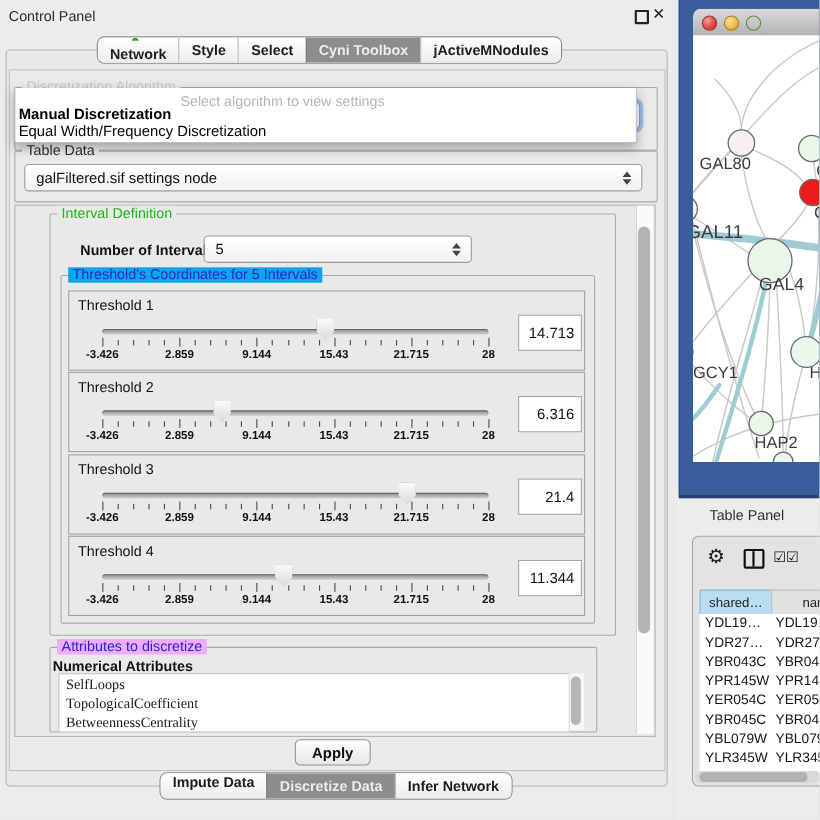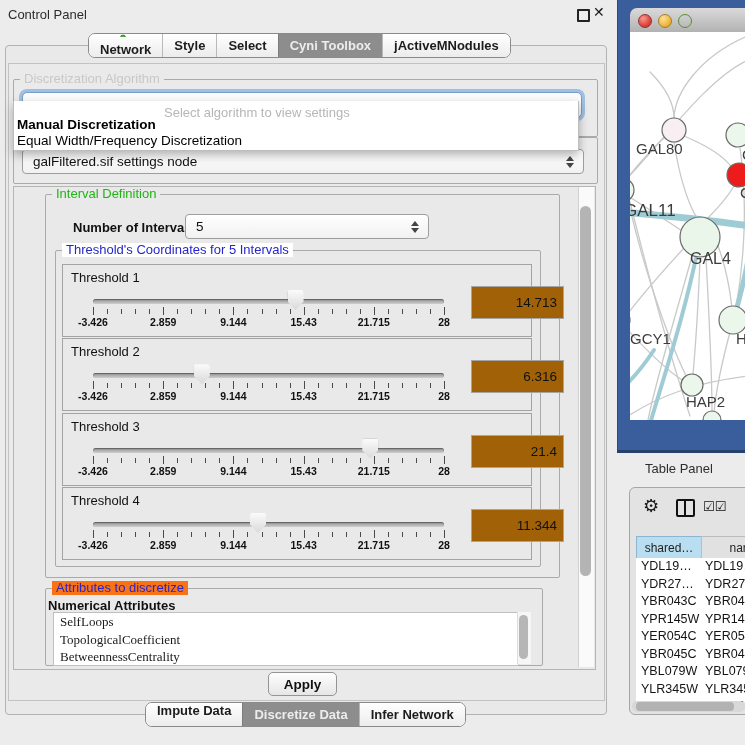--- a/index.html
+++ b/index.html
@@ -25,21 +25,21 @@
   .group{border:1px solid #aaaaaa;border-radius:2px;}
   .legend{position:absolute;top:-8px;left:6px;background:#eaeaea;padding:0 4px;font-size:13px;line-height:14px;}
   
   .combo{background:linear-gradient(#ffffff,#f1f1f1);border:1px solid #9e9e9e;border-radius:4px;
          font-size:13.5px;color:#111;display:flex;align-items:center;padding-left:10px;}
   .stepper{position:absolute;right:9px;top:50%;transform:translateY(-50%);display:flex;flex-direction:column;gap:2px;}
   .stepper i{display:block;width:0;height:0;border-left:4px solid transparent;border-right:4px solid transparent;}
   .stepper .up{border-bottom:5px solid #444;}
   .stepper .dn{border-top:5px solid #444;}
   
-  .popup{left:13px;top:101px;width:564px;height:49px;background:#ffffff;border:1px solid #bdbdbd;border-top:none;
+  .popup{left:13px;top:80px;width:564px;height:49px;background:#ffffff;border:1px solid #bdbdbd;border-top:none;
          box-shadow:0 4px 10px rgba(0,0,0,.30);border-radius:0 0 2px 2px;z-index:30;}
   .popup .prompt{position:absolute;left:150px;top:4px;font-size:13px;color:#b6b6b6;}
   .popup .item{position:absolute;left:3px;font-size:13.5px;color:#000;white-space:nowrap;}
   .focus-combo{left:22px;top:92px;width:558px;height:24px;border-radius:5px;background:#fbfbfb;
                border:1px solid #7a9cc8;box-shadow:0 0 0 3px rgba(96,156,219,.55);z-index:20;}
   
   .scroll-area{left:13px;top:186px;width:581px;height:482px;border:1px solid #b5b5b5;background:#e9e9e9;}
   .vtrack{left:578px;top:187px;width:15px;height:480px;background:#fafafa;border-left:1px solid #d0d0d0;}
   .vthumb{left:580px;top:206px;width:11px;height:370px;background:#b4b4b4;border-radius:6px;}
   .ltrack{left:517px;top:612px;width:13px;height:52px;background:#f6f6f6;border-left:1px solid #ddd;}
@@ -47,22 +47,22 @@
   
   .tpanel{left:62px;width:468px;height:71px;border:1px solid #a3a3a3;background:#e9e9e9;position:absolute;}
   .tlabel{position:absolute;left:8px;top:5px;font-size:13px;font-weight:normal;color:#111;}
   .track{position:absolute;left:30px;top:34px;width:351px;height:5px;border-radius:3px;
          background:linear-gradient(#8f8f8f,#cfcfcf);box-shadow:inset 0 1px 1px rgba(0,0,0,.35);}
   .handle{position:absolute;top:25px;width:16px;height:20px;background:linear-gradient(#fbfbfb,#d9d9d9);
           clip-path:polygon(8% 0,92% 0,100% 12%,100% 58%,50% 100%,0 58%,0 12%);
           filter:drop-shadow(0 0 1px #777);}
   .tick{position:absolute;width:1px;background:#4a4a4a;}
   .ticklab{position:absolute;top:51px;transform:translateX(-50%);font-size:10.5px;font-weight:bold;color:#111;white-space:nowrap;}
-  .valbox{position:absolute;left:408px;top:21px;width:50px;height:31px;background:#a16207;border:1px solid #a5a5a5;
-          font-size:13.5px;color:#111;text-align:right;line-height:31px;padding-right:6px;padding-left:35px;}
+  .valbox{position:absolute;left:408px;top:21px;width:50px;height:31px;background:#ffffff;border:1px solid #a5a5a5;
+          font-size:13.5px;color:#111;text-align:right;line-height:31px;padding-right:6px;}
   
   .attr-list{left:53px;top:612px;width:464px;height:52px;background:#ffffff;border:1px solid #c0c0c0;overflow:hidden;}
   .attr-item{font-size:13px;color:#1a1a1a;padding:1px 0 1px 6px;line-height:15.5px;white-space:nowrap;font-family:Liberation Serif, serif;}
   .apply-btn{left:268px;top:672px;width:67px;height:22px;border:1px solid #949494;border-radius:5px;
              background:linear-gradient(#fefefe,#e6e6e6);font-size:13.5px;font-weight:600;color:#111;
              display:flex;align-items:center;justify-content:center;}
   
   .right-bg{left:612px;top:0;width:133px;height:745px;background:#ececec;}
   .net-frame{left:617px;top:0;width:128px;height:450px;background:#3a5d9c;border-left:1px solid #2e4b80;}
   .net-frame-btm{left:617px;top:450px;width:128px;height:3px;background:#27406e;}
@@ -158,21 +158,21 @@
   <div class="abs" style="left:73px;top:220px;font-size:13px;font-weight:bold;color:#111;">Number of Intervals</div>
   <div class="abs combo" style="left:185px;top:214px;width:232px;height:23px;">
     <span>5</span>
     <span class="stepper">
         <i class="up"></i>
         <i class="dn"></i>
       </span>
   </div>
 
   <div class="abs group" style="left:55px;top:250px;width:484px;height:315px;background:#e9e9e9;">
-    <span class="legend" style="color:#2626cc;background:#ffffff;">Threshold's Coordinates for 5 Intervals</span>
+    <span class="legend" style="color:#2626cc;background:#0ea5e9;">Threshold's Coordinates for 5 Intervals</span>
   </div>
   <div id="thresholds">
       <div class="tpanel" style="top: 264px;">
         <div class="tlabel">Threshold 1</div>
         <div class="track"></div>
         <div class="tick" style="left:30.0px;top:42px;height:8px;"></div>
         <div class="tick" style="left:44.0px;top:44px;height:5px;"></div>
         <div class="tick" style="left:58.1px;top:44px;height:5px;"></div>
         <div class="tick" style="left:72.1px;top:44px;height:5px;"></div>
         <div class="tick" style="left:86.2px;top:44px;height:5px;"></div>
@@ -316,21 +316,21 @@
         <div class="ticklab" style="left:170.4px;">9.144</div>
         <div class="ticklab" style="left:240.6px;">15.43</div>
         <div class="ticklab" style="left:310.8px;">21.715</div>
         <div class="ticklab" style="left:381.0px;">28</div>
         <div class="handle" style="left:187.0px;"></div>
         <div class="valbox">11.344</div>
       </div>
     </div>
 
   <div class="abs group" style="left:45px;top:588px;width:496px;height:76px;background:#e9e9e9;">
-    <span class="legend" style="color:#2626cc;background:#f97316;">Attributes to discretize</span>
+    <span class="legend" style="color:#2626cc;background:#f0abfc;">Attributes to discretize</span>
   </div>
   <div class="abs" style="left:48px;top:598px;font-size:13px;font-weight:bold;color:#111;">Numerical Attributes</div>
   <div class="abs attr-list" id="attr-list">
       <div class="attr-item">SelfLoops</div>
       <div class="attr-item">TopologicalCoefficient</div>
       <div class="attr-item">BetweennessCentrality</div>
     </div>
   <div class="abs ltrack"></div>
   <div class="abs lthumb"></div>
 

